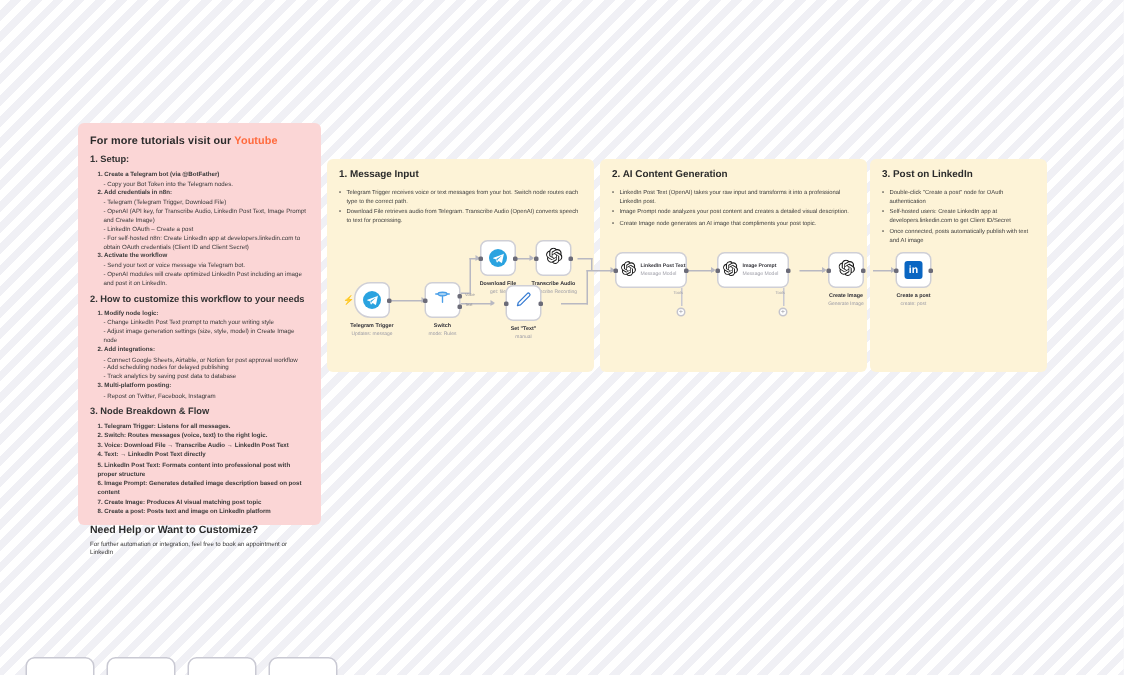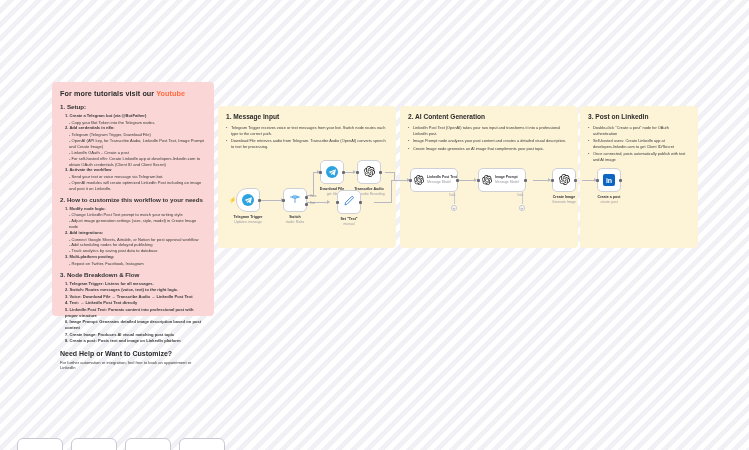--- a/index.html
+++ b/index.html
@@ -137,21 +137,21 @@
 
   
   .pill {
     position: absolute; bottom: -10px; height: 22px; width: 46px;
     border: 1px solid #c9c9d3; border-radius: 6px; background: #ffffff;
   }
 </style>
 </head>
 <body>
 
-<div class="sticky pink" style="left:52px; top:82px; width:162px; height:234px;">
+<div class="sticky pink" style="left:52px; top:82px; width:162px; height:268px;">
   <div class="note-title">
     <span>For more tutorials visit our </span><span class="accent">Youtube</span>
   </div>
 
   <div class="sec-head">1. Setup:</div>
   <div class="note-body">
     <div class="ol">
       <div class="li">1. Create a Telegram bot (via @BotFather)</div>
       <div class="sub">- Copy your Bot Token into the Telegram nodes.</div>
       <div class="li">2. Add credentials in n8n:</div>

